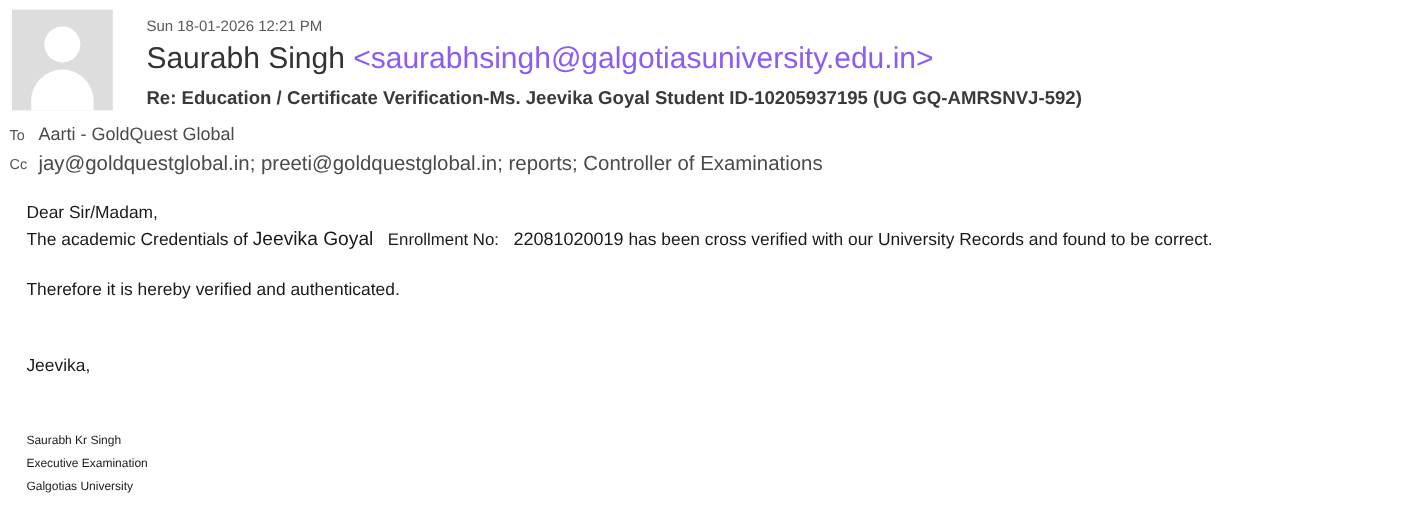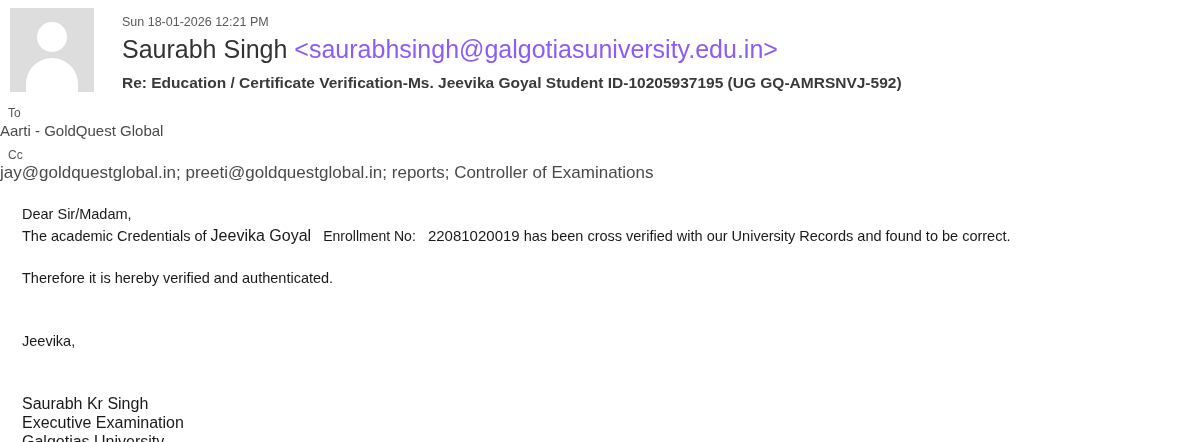--- a/index.html
+++ b/index.html
@@ -90,26 +90,25 @@
     line-height: 22px;
     margin-top: 6px;
     white-space: nowrap;
   }
 
   .recipients {
     margin-top: 10px;
   }
   .rcpt-row {
     display: flex;
-    align-items: flex-start;
+    align-items: center;
     font-size: 12.5px;
     line-height: 18px;
     color: #555555;
     margin-bottom: 6px;
-    flex-direction: column;
   }
   .rcpt-label {
     width: 32px;
     padding-left: 8px;
     box-sizing: border-box;
     color: #555555;
     font-size: 12px;
   }
   .rcpt-value {
     color: #4a4a4a;
@@ -140,21 +139,21 @@
     font-size: 16px;
   }
   .enroll-label {
     font-size: 14px;
   }
   .enroll-num {
     font-size: 15px;
   }
   .sig-line {
     line-height: 19px;
-    font-size: 16px;
+    font-size: 10px;
   }
 </style>
 </head>
 <body>
 
 <div class="email-wrap">
 
   <div class="header">
 
     <div class="avatar">

